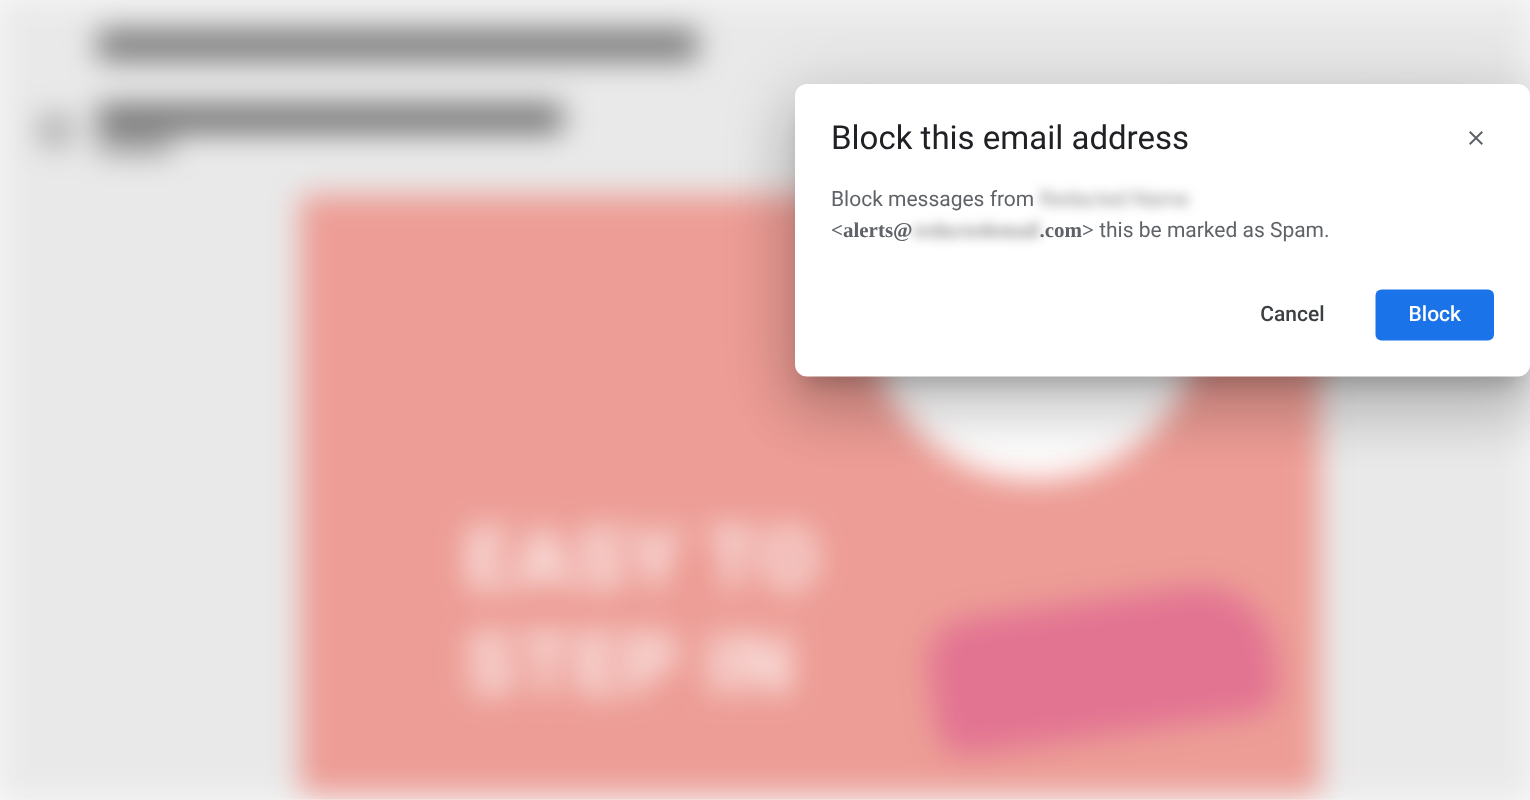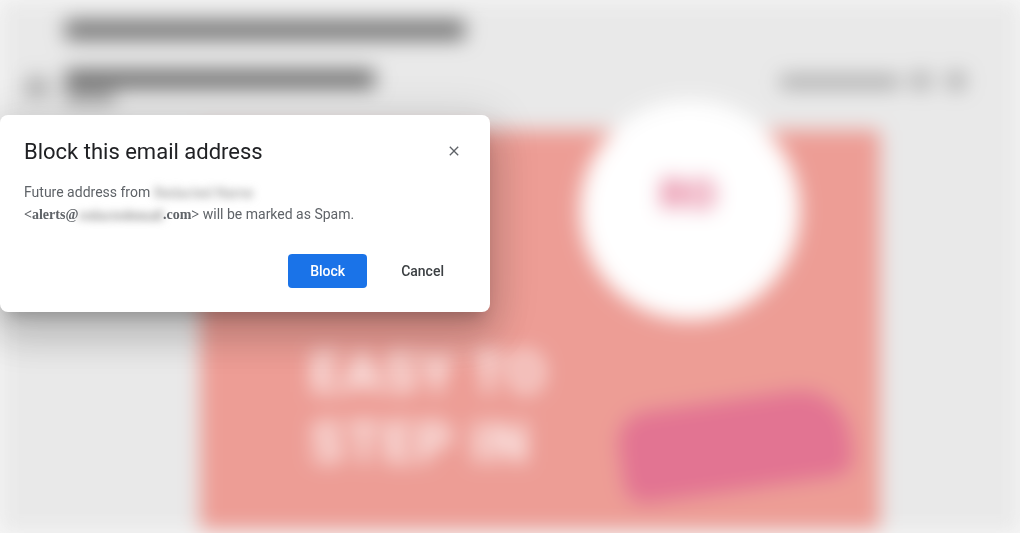--- a/index.html
+++ b/index.html
@@ -137,22 +137,22 @@
       color: #d63864;
       font-size: 42px;
       font-weight: 800;
     }
     .overlay {
       position: absolute;
       inset: 0;
       background: rgba(255, 255, 255, 0.3);
       display: flex;
       align-items: flex-start;
-      justify-content: flex-start;
-      padding-top: 115px;
+      justify-content: flex-end;
+      padding-top: 56px;
     }
     .dialog {
       background: #fff;
       width: 490px;
       border-radius: 8px;
       box-shadow: 0 11px 15px -7px rgba(0,0,0,0.2), 0 24px 38px 3px rgba(0,0,0,0.14), 0 9px 46px 8px rgba(0,0,0,0.12);
       padding: 24px;
       position: relative;
       filter: none;
     }
@@ -248,21 +248,21 @@
   <div class="dialog">
     <div class="dialog-header">
       <div class="dialog-title">Block this email address</div>
       <button class="close-btn">
         <svg viewBox="0 0 24 24" fill="currentColor">
           <path d="M19 6.41L17.59 5 12 10.59 6.41 5 5 6.41 10.59 12 5 17.59 6.41 19 12 13.41 17.59 19 19 17.59 13.41 12z"></path>
         </svg>
       </button>
     </div>
     <div class="dialog-body">
-      <span>Future address from </span><span class="blur-text">Redacted Name</span><br>
-      <b><span>&lt;alerts@</span></b><b class="blur-text">redactedemail</b><b><span>.com&gt;</span></b><span> will be marked as Spam.</span>
+      <span>Block messages from </span><span class="blur-text">Redacted Name</span><br>
+      <b><span>&lt;alerts@</span></b><b class="blur-text">redactedemail</b><b><span>.com&gt;</span></b><span> this be marked as Spam.</span>
     </div>
     <div class="dialog-actions">
+      <button class="btn btn-cancel">Cancel</button>
       <button class="btn btn-primary">Block</button>
-      <button class="btn btn-cancel">Cancel</button>
     </div>
   </div>
 </div>
 
 </body></html>

